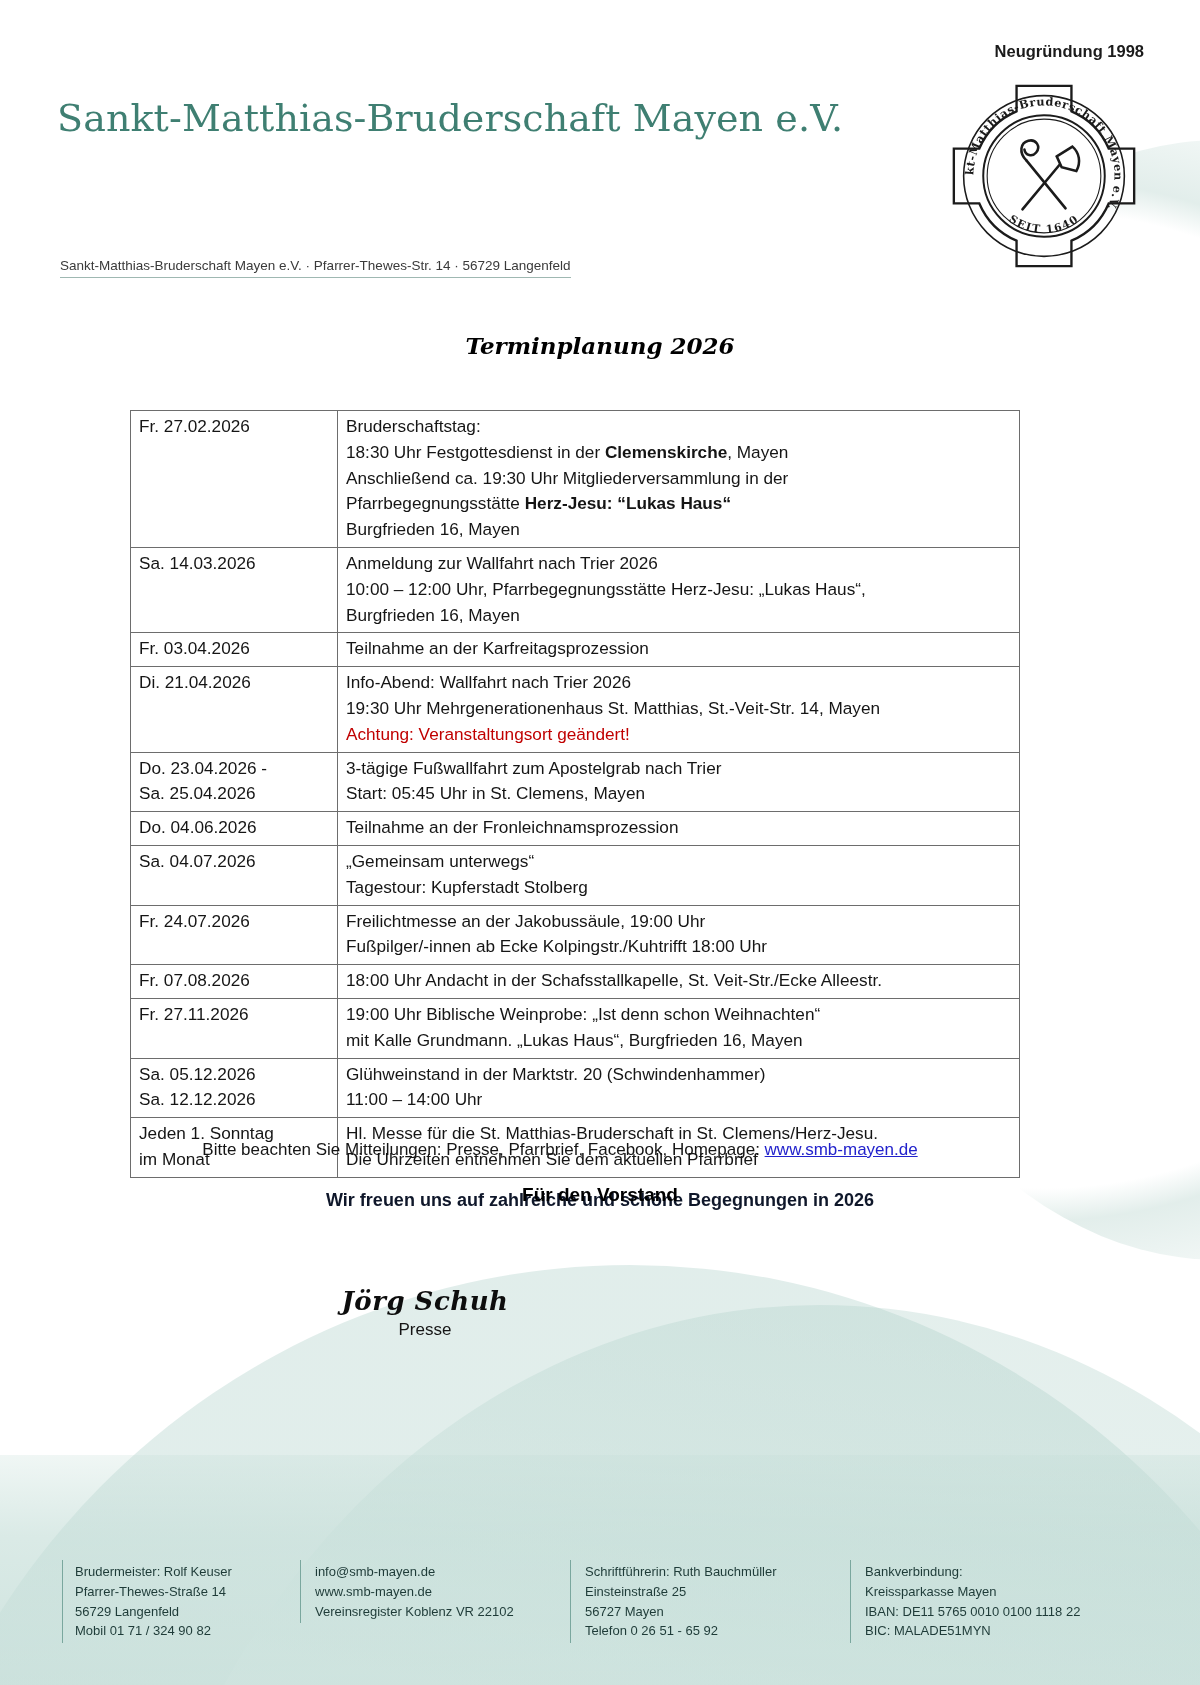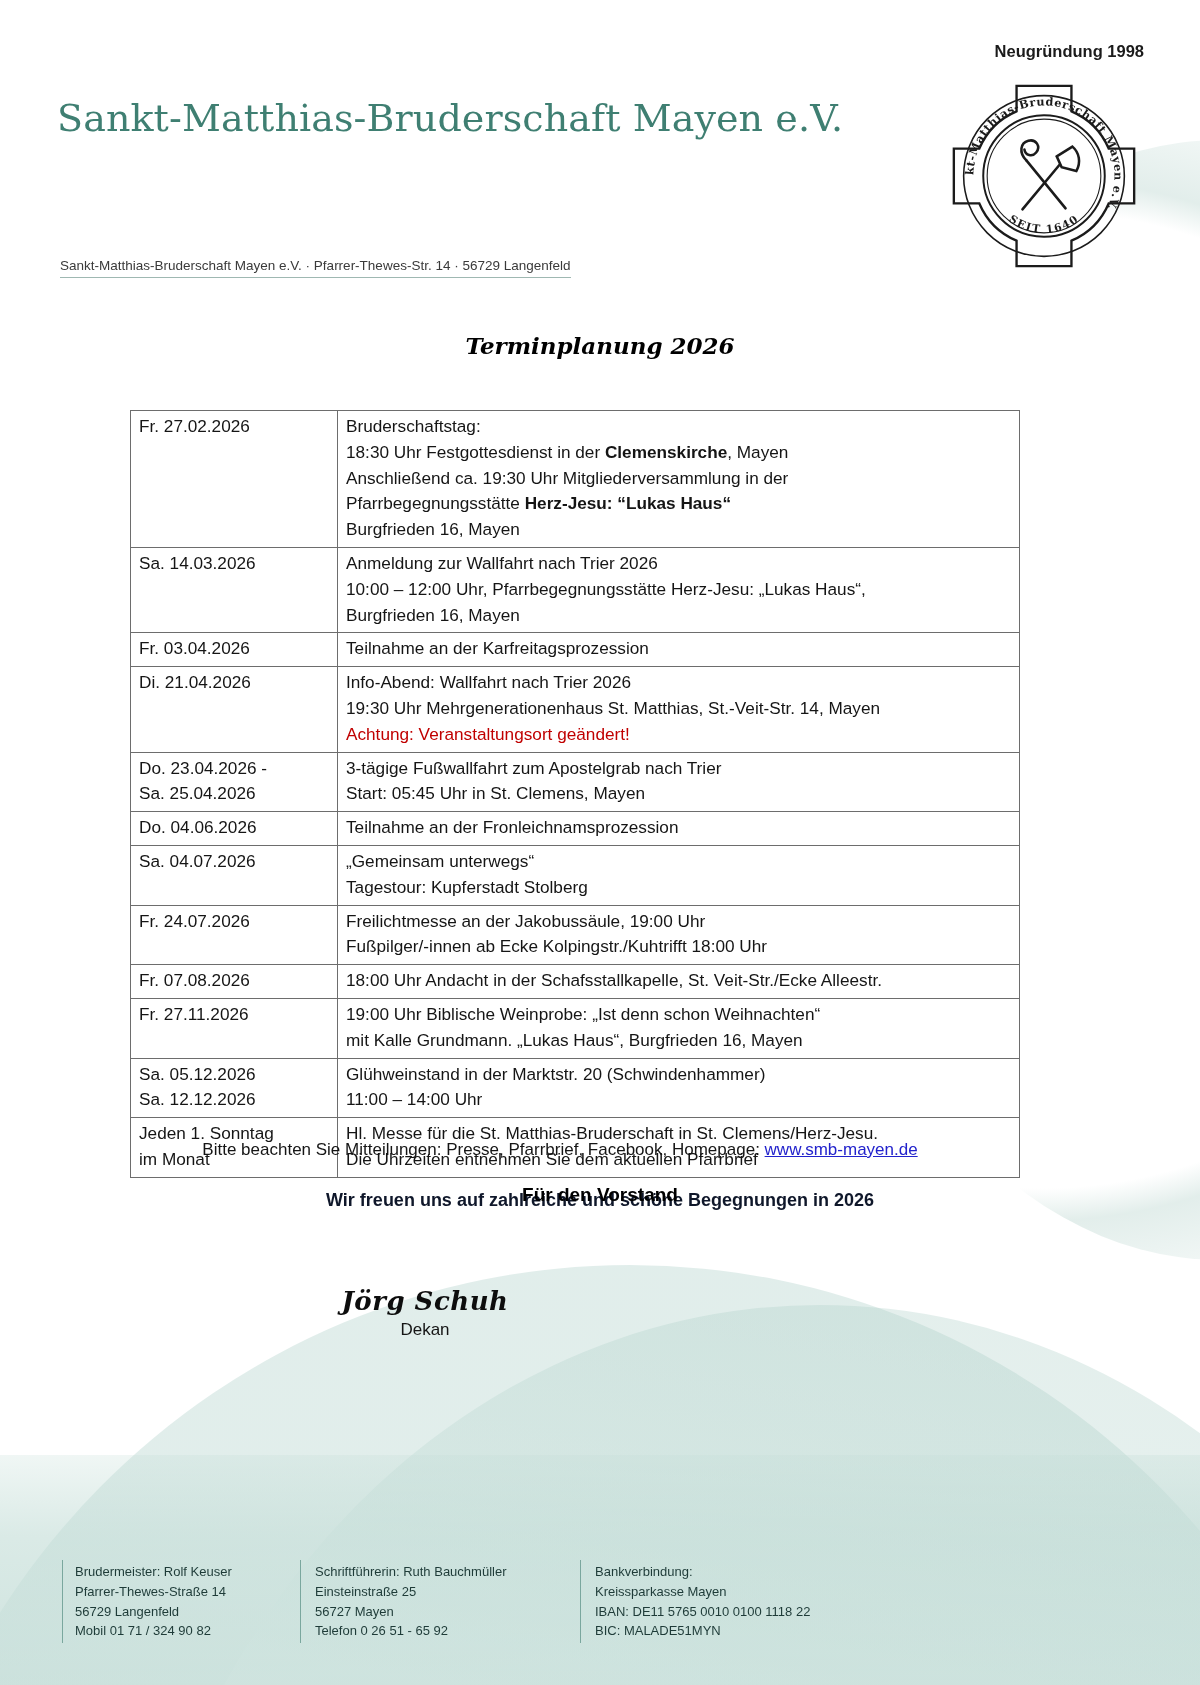--- a/index.html
+++ b/index.html
@@ -440,30 +440,35 @@
 <div class="notice">
   <span>Bitte beachten Sie Mitteilungen: Presse, Pfarrbrief, Facebook, Homepage: </span><a class="link" href="#">www.smb-mayen.de</a>
 </div>
 
 <div class="closing">Wir freuen uns auf zahlreiche und schöne Begegnungen in 2026</div>
 <div class="for-board">Für den Vorstand</div>
 
 <div class="signatures">
   <div class="sig-block">
     <div class="sig-name">Jörg Schuh</div>
-    <div class="sig-role">Dekan</div>
+    <div class="sig-role">Presse</div>
   </div>
 </div>
 
 <div class="footer-contact">
   <div class="fc-col c1">
       <span class="fc-line">Brudermeister: Rolf Keuser</span>
       <span class="fc-line">Pfarrer-Thewes-Straße 14</span>
       <span class="fc-line">56729 Langenfeld</span>
       <span class="fc-line">Mobil 01 71 / 324 90 82</span>
+    </div>
+  <div class="fc-col c2">
+      <span class="fc-line">info@smb-mayen.de</span>
+      <span class="fc-line">www.smb-mayen.de</span>
+      <span class="fc-line">Vereinsregister Koblenz VR 22102</span>
     </div>
   <div class="fc-col c3">
       <span class="fc-line">Schriftführerin: Ruth Bauchmüller</span>
       <span class="fc-line">Einsteinstraße 25</span>
       <span class="fc-line">56727 Mayen</span>
       <span class="fc-line">Telefon 0 26 51 - 65 92</span>
     </div>
   <div class="fc-col c4">
       <span class="fc-line">Bankverbindung:</span>
       <span class="fc-line">Kreissparkasse Mayen</span>

